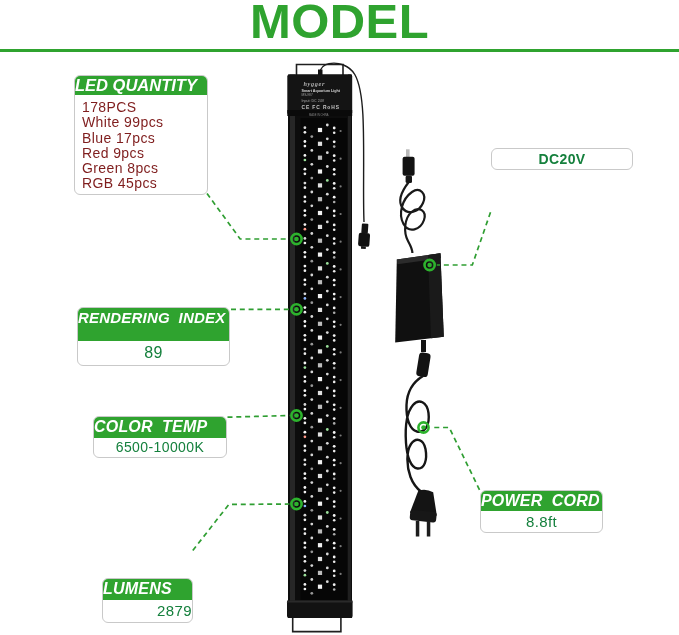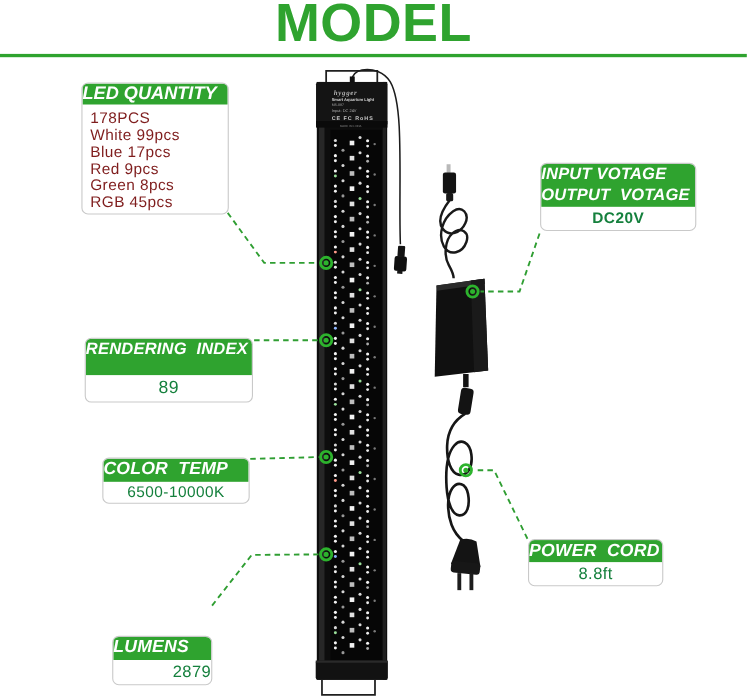--- a/index.html
+++ b/index.html
@@ -370,18 +370,17 @@
 </div>
 <div class="box" style="left:93px;top:416px;width:134px;">
 <div class="bhead" style="height:20.5px;line-height:20.5px;font-size:16px;letter-spacing:0.2px;">COLOR&nbsp; TEMP</div>
 <div class="bbody" style="height:19.5px;line-height:19.5px;font-size:14px;letter-spacing:0.4px;">6500-10000K</div>
 </div>
 <div class="box" style="left:102px;top:578px;width:91px;">
 <div class="bhead" style="height:20.5px;line-height:20.5px;font-size:16px;letter-spacing:0.2px;">LUMENS</div>
 <div class="bbody" style="height:22px;line-height:22px;font-size:15px;letter-spacing:0.4px;text-align:right;">2879</div>
 </div>
 <div class="box" style="left:491px;top:147.5px;width:142px;">
-<div class="bhead" style="height:39.5px;line-height:19px;font-size:15px;letter-spacing:0.2px;">INPUT VOTAGE<br>OUTPUT&nbsp; VOTAGE</div>
 <div class="bbody" style="height:20.5px;line-height:20.5px;font-size:14px;letter-spacing:0.4px;font-weight:bold;">DC20V</div>
 </div>
 <div class="box" style="left:480px;top:489.5px;width:123px;">
 <div class="bhead" style="height:20.5px;line-height:20.5px;font-size:16px;letter-spacing:0.2px;">POWER&nbsp; CORD</div>
 <div class="bbody" style="height:21px;line-height:21px;font-size:15px;letter-spacing:0.4px;">8.8ft</div>
 </div>
 </body></html>

